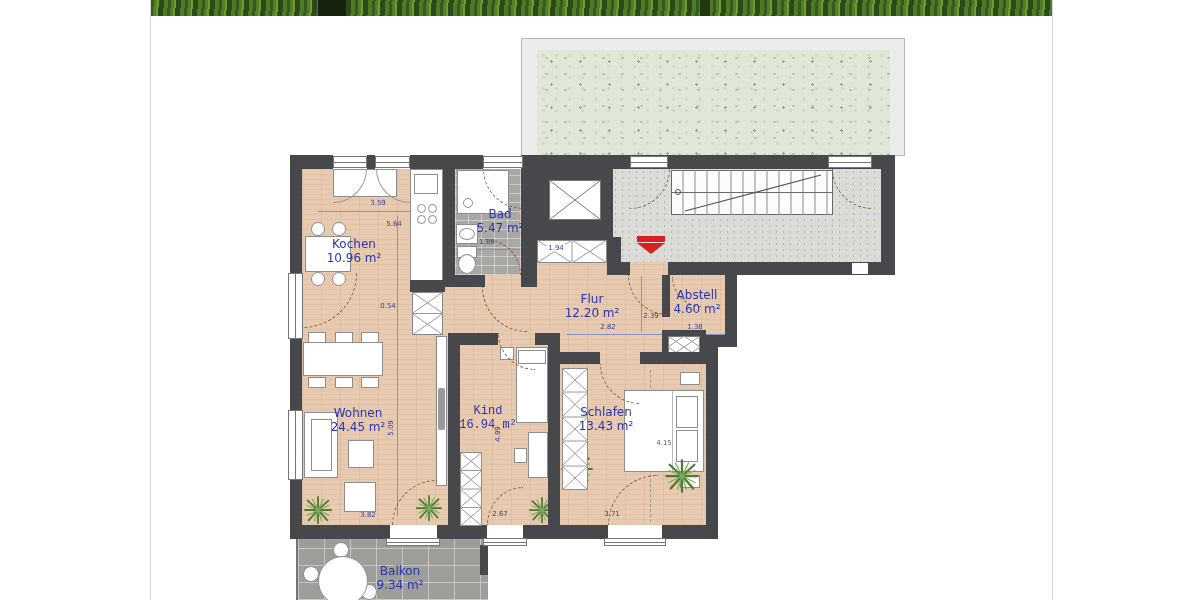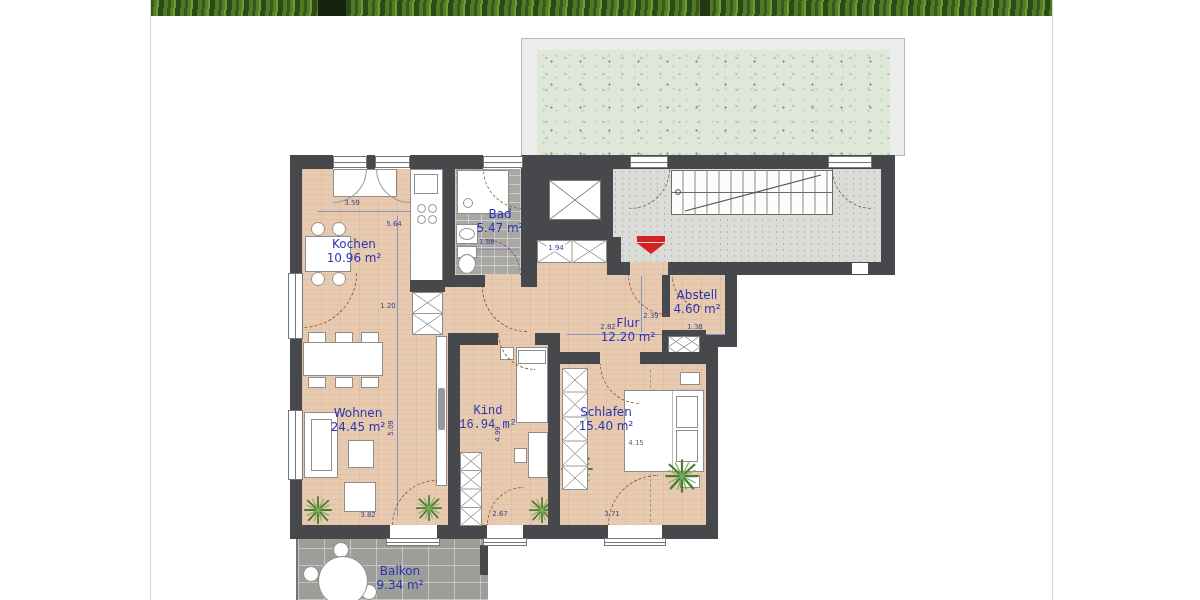--- a/index.html
+++ b/index.html
@@ -275,53 +275,53 @@
   <div class="arc" style="left:608px;top:475px;width:50px;height:50px;border-top:1px dashed #8a5a3c;border-left:1px dashed #8a5a3c;border-top-left-radius:100% 100%;"></div>
 
   <div class="rlabel" style="left:354px;top:251px;">
     <span>Kochen</span>
       <span>10.96 m²</span>
     </div>
   <div class="rlabel" style="left:500px;top:221px;">
     <span>Bad</span>
       <span>5.47 m²</span>
     </div>
-  <div class="rlabel" style="left:628px;top:306px;margin-top:24px;">
+  <div class="rlabel" style="left:592px;top:306px;">
     <span>Flur</span>
       <span>12.20 m²</span>
     </div>
   <div class="rlabel" style="left:697px;top:302px;">
     <span>Abstell</span>
       <span>4.60 m²</span>
     </div>
   <div class="rlabel" style="left:358px;top:420px;">
     <span>Wohnen</span>
       <span>24.45 m²</span>
     </div>
   <div class="rlabel" style="left:488px;top:418px;font-family:Liberation Mono, monospace;">
     <span>Kind</span>
       <span>16.94 m²</span>
     </div>
   <div class="rlabel" style="left:606px;top:419px;">
     <span>Schlafen</span>
-      <span>15.40 m²</span>
+      <span>13.43 m²</span>
     </div>
   <div class="rlabel" style="left:400px;top:578px;">
     <span>Balkon</span>
       <span>9.34 m²</span>
     </div>
 
-  <span class="dim" style="left:352px;top:203px;">3.59</span>
+  <span class="dim" style="left:378px;top:203px;">3.59</span>
   <span class="dim" style="left:394px;top:224px;">5.64</span>
   <span class="dim" style="left:487px;top:242px;">1.88</span>
   <span class="dim onwhite" style="left:556px;top:248px;">1.94</span>
-  <span class="dim" style="left:388px;top:306px;">1.20</span>
+  <span class="dim" style="left:388px;top:306px;">0.54</span>
   <span class="dim" style="left:608px;top:327px;">2.82</span>
   <span class="dim" style="left:651px;top:316px;">2.39</span>
   <span class="dim" style="left:695px;top:327px;">1.38</span>
   <span class="dim rot" style="left:391px;top:428px;">5.09</span>
   <span class="dim rot" style="left:498px;top:434px;">4.99</span>
-  <span class="dim" style="left:636px;top:443px;color:#5a5a6a;">4.15</span>
+  <span class="dim" style="left:664px;top:443px;color:#5a5a6a;">4.15</span>
   <span class="dim" style="left:368px;top:515px;">3.82</span>
   <span class="dim" style="left:500px;top:514px;">2.67</span>
   <span class="dim" style="left:612px;top:514px;">3.71</span>
 
 </div>
 
 </body></html>

